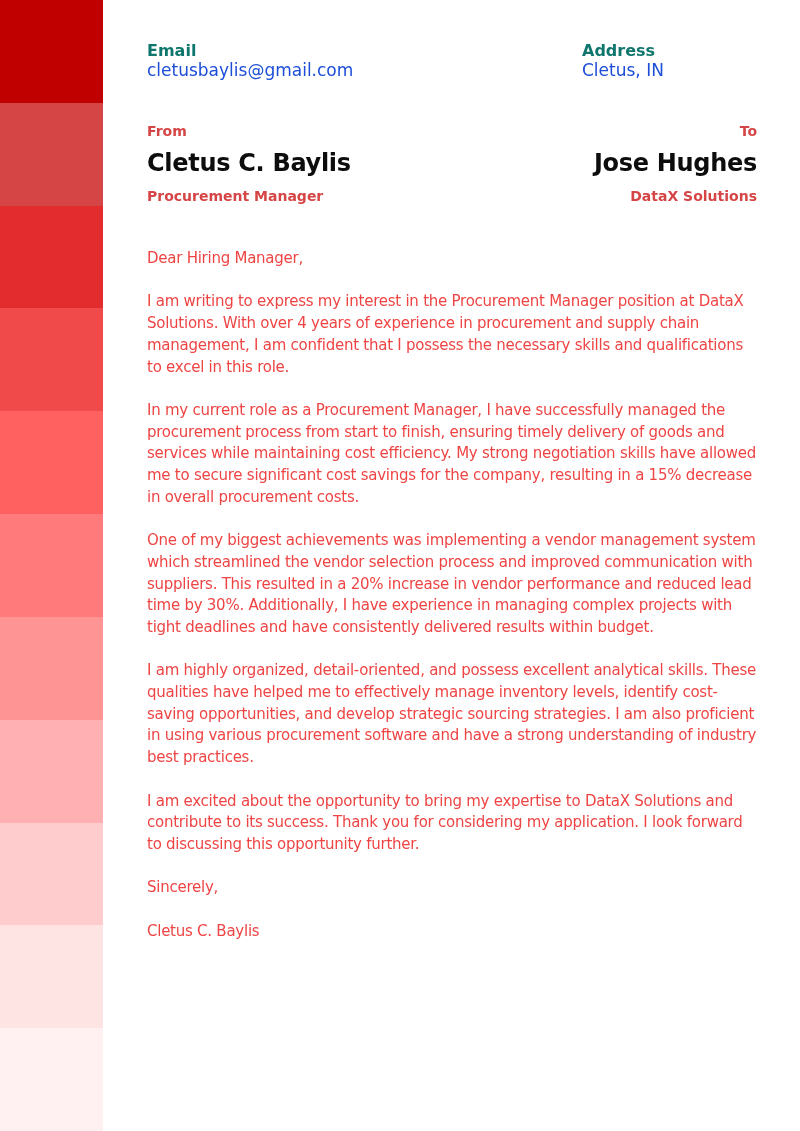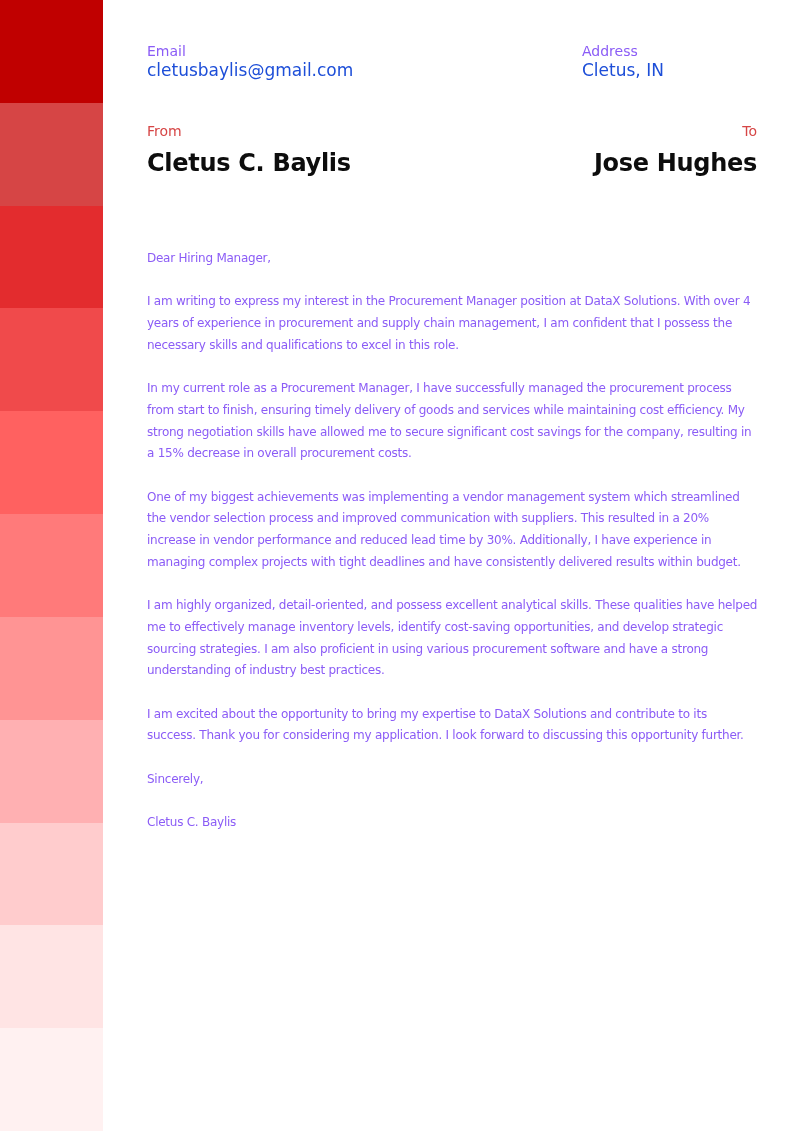--- a/index.html
+++ b/index.html
@@ -14,31 +14,31 @@
       display: flex; flex-direction: column;
     }
     .stripe { flex: 1 1 0; width: 100%; }
     .content {
       position: absolute; left: 147px; top: 0; width: 610px;
     }
     .contact-row {
       position: absolute; top: 43px; left: 0; width: 630px; height: 40px;
     }
     .contact-col { position: absolute; top: 0; }
-    .contact-label { font-size: 14px; font-weight: normal; line-height: 16px; color: #8b5cf6; }
+    .contact-label { font-size: 16px; font-weight: bold; line-height: 16px; color: #0f766e; }
     .contact-value { font-size: 17px; line-height: 22px; color: #1d4ed8; }
     .party { position: absolute; top: 120px; }
     .party.left { left: 0; text-align: left; }
     .party.right { right: 0; text-align: right; }
-    .party-tag { font-size: 14px; font-weight: normal; color: #d64545; line-height: 22px; }
+    .party-tag { font-size: 14px; font-weight: bold; color: #d64545; line-height: 22px; }
     .party-name { font-size: 24px; font-weight: bold; color: #0d0d0d; line-height: 42px; letter-spacing: -0.3px; }
     .party-sub { font-size: 14px; font-weight: bold; color: #d64545; line-height: 24px; }
     .body-text {
       position: absolute; top: 248px; left: 0; width: 612px;
-      font-size: 12px; line-height: 21.7px; color: #8b5cf6; letter-spacing: -0.25px;
+      font-size: 15px; line-height: 21.7px; color: #ef4444; letter-spacing: -0.25px;
     }
     .body-text p { margin: 0 0 21.7px 0; }
     .salutation { margin-bottom: 21.7px; }
   </style>
 </head>
 <body>
 
 <div class="sidebar">
   <div class="stripe" style="background: rgb(192, 0, 0);"></div>
   <div class="stripe" style="background: rgb(214, 69, 69);"></div>
@@ -62,25 +62,27 @@
     </div>
     <div class="contact-col" style="left:435px;">
       <div class="contact-label">Address</div>
       <div class="contact-value">Cletus, IN</div>
     </div>
   </div>
 
   <div class="party left">
     <div class="party-tag">From</div>
     <div class="party-name">Cletus C. Baylis</div>
+    <div class="party-sub">Procurement Manager</div>
   </div>
 
   <div class="party right">
     <div class="party-tag">To</div>
     <div class="party-name">Jose Hughes</div>
+    <div class="party-sub">DataX Solutions</div>
   </div>
 
   <div class="body-text">
     <p class="salutation">Dear Hiring Manager,</p>
     <p>I am writing to express my interest in the Procurement Manager position at DataX Solutions. With over 4 years of experience in procurement and supply chain management, I am confident that I possess the necessary skills and qualifications to excel in this role.</p>
     <p>In my current role as a Procurement Manager, I have successfully managed the procurement process from start to finish, ensuring timely delivery of goods and services while maintaining cost efficiency. My strong negotiation skills have allowed me to secure significant cost savings for the company, resulting in a 15% decrease in overall procurement costs.</p>
     <p>One of my biggest achievements was implementing a vendor management system which streamlined the vendor selection process and improved communication with suppliers. This resulted in a 20% increase in vendor performance and reduced lead time by 30%. Additionally, I have experience in managing complex projects with tight deadlines and have consistently delivered results within budget.</p>
     <p>I am highly organized, detail-oriented, and possess excellent analytical skills. These qualities have helped me to effectively manage inventory levels, identify cost-saving opportunities, and develop strategic sourcing strategies. I am also proficient in using various procurement software and have a strong understanding of industry best practices.</p>
     <p>I am excited about the opportunity to bring my expertise to DataX Solutions and contribute to its success. Thank you for considering my application. I look forward to discussing this opportunity further.</p>
     <p>Sincerely,</p>

